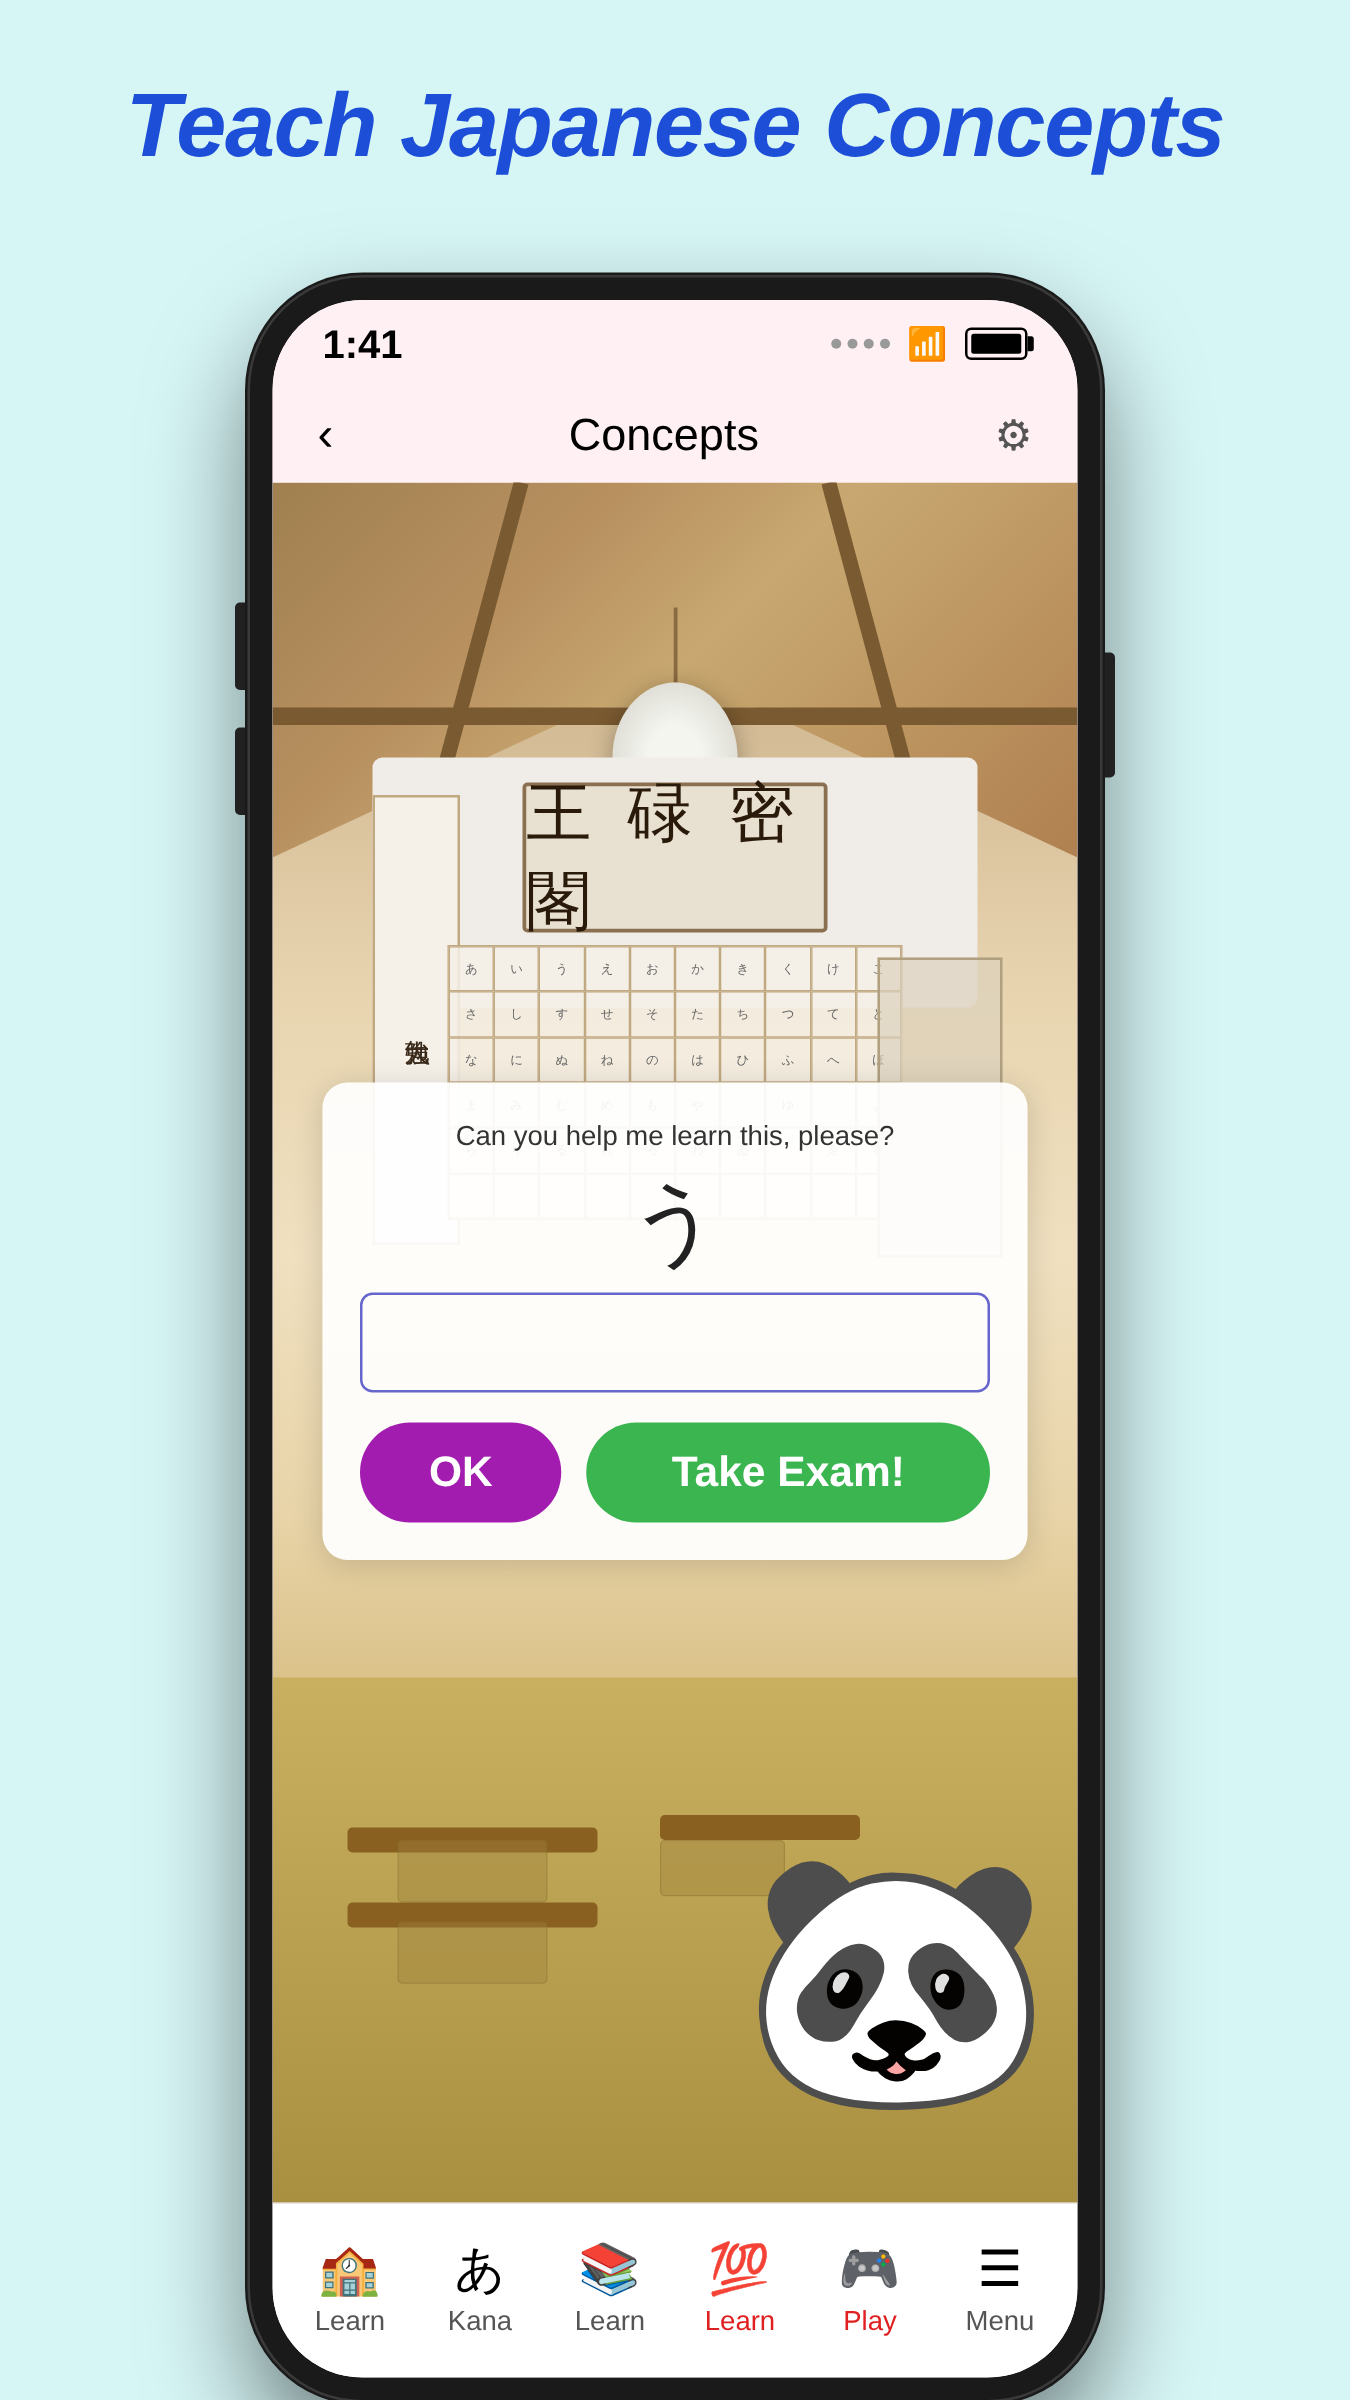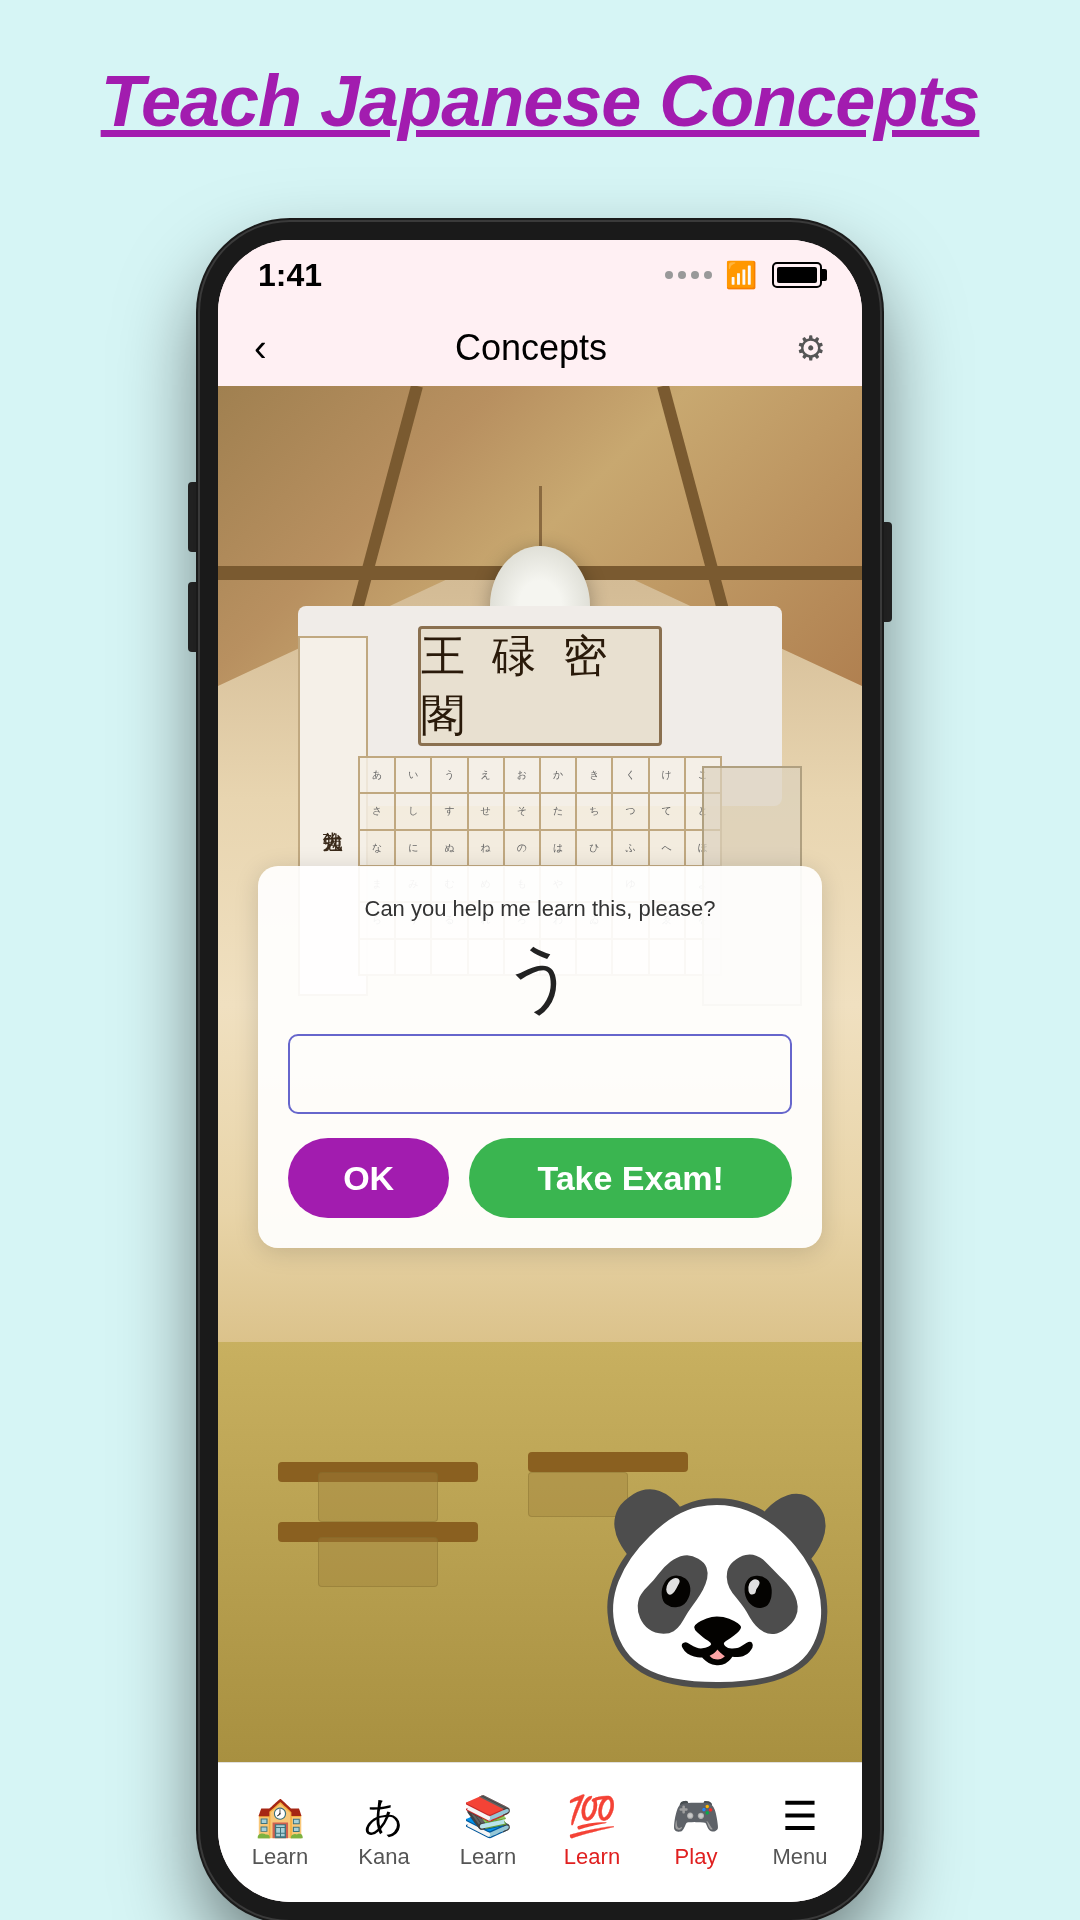--- a/index.html
+++ b/index.html
@@ -11,25 +11,24 @@
       flex-direction: column;
       align-items: center;
       font-family: -apple-system, BlinkMacSystemFont, 'Helvetica Neue', Arial, sans-serif;
       overflow: hidden;
     }
 
     .page-title {
       margin-top: 60px;
       font-size: 72px;
       font-weight: 900;
-      color: #a21caf;
+      color: #1d4ed8;
       font-style: italic;
       text-align: center;
       letter-spacing: -1px;
-      text-decoration: underline;
     }
 
     .phone-wrapper {
       margin-top: 80px;
       position: relative;
       width: 680px;
       height: 1892px;
     }
 
     
@@ -250,21 +249,21 @@
       right: 200px;
       height: 120px;
       background: #e8e0d0;
       border: 3px solid #8a7050;
       border-radius: 4px;
       display: flex;
       align-items: center;
       justify-content: center;
     }
     .kanji-text {
-      font-size: 44px;
+      font-size: 52px;
       color: #2a1a0a;
       font-family: serif;
       letter-spacing: 8px;
     }
 
     
     .side-scroll-left {
       position: absolute;
       top: 250px;
       left: 80px;

